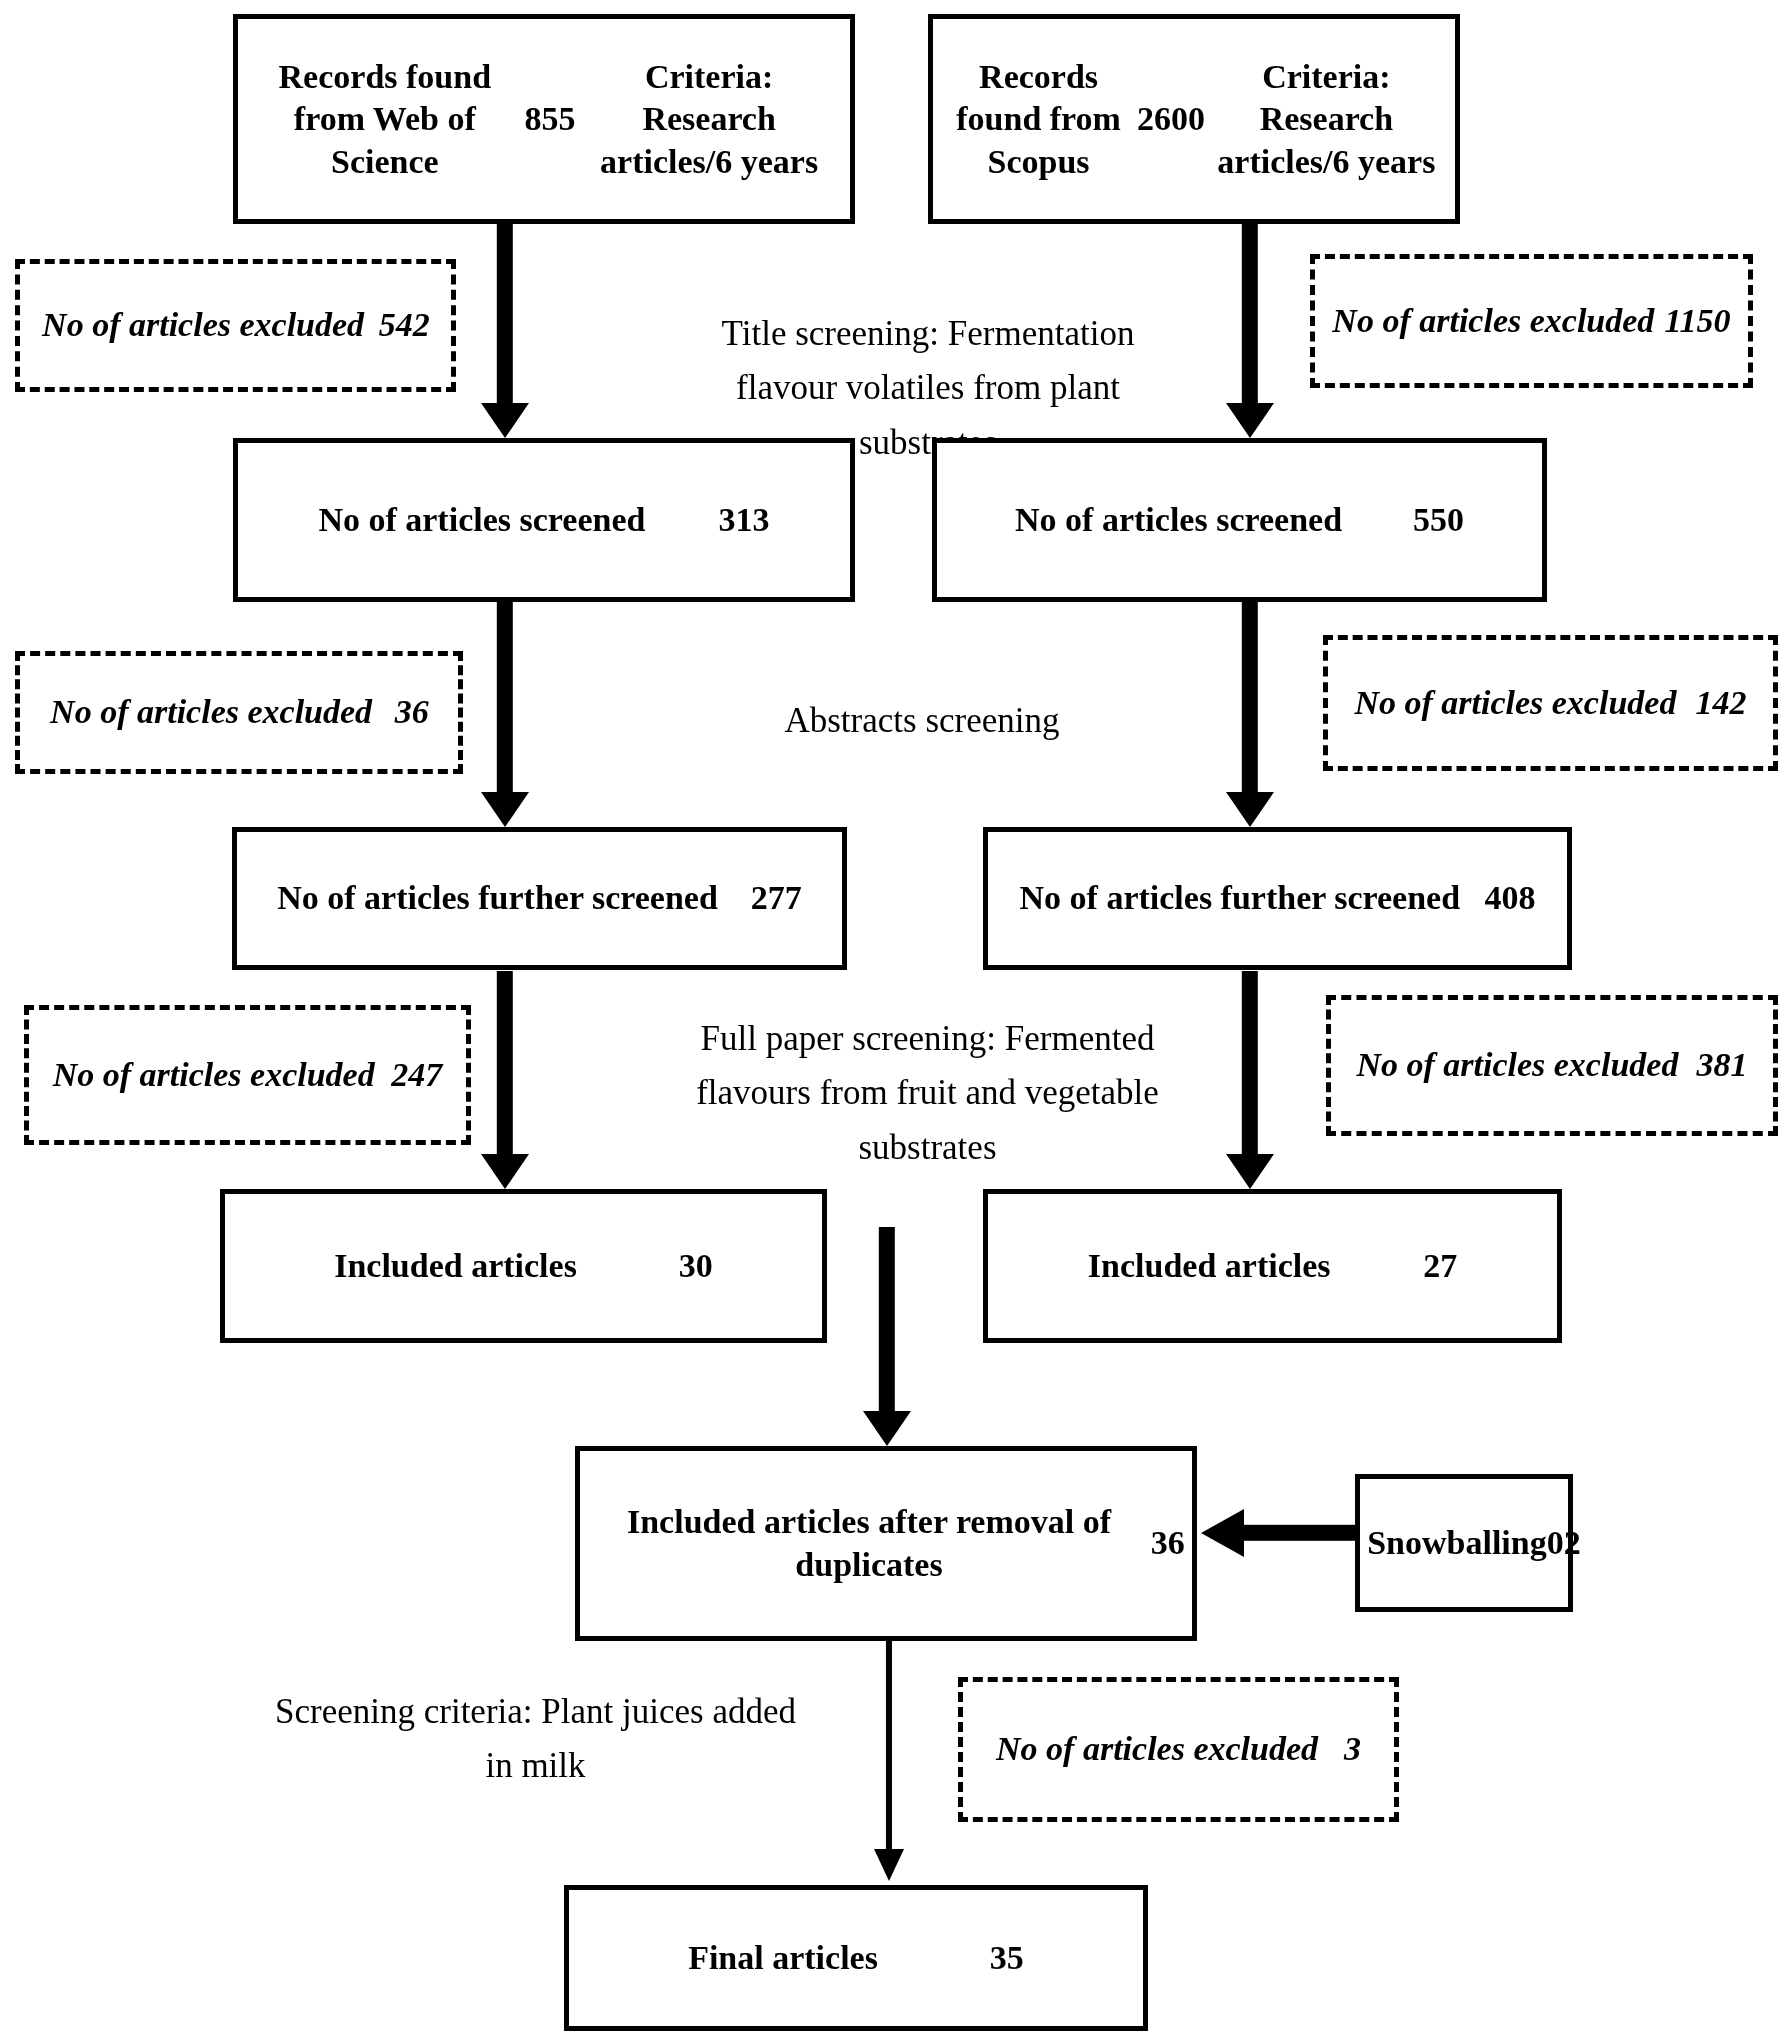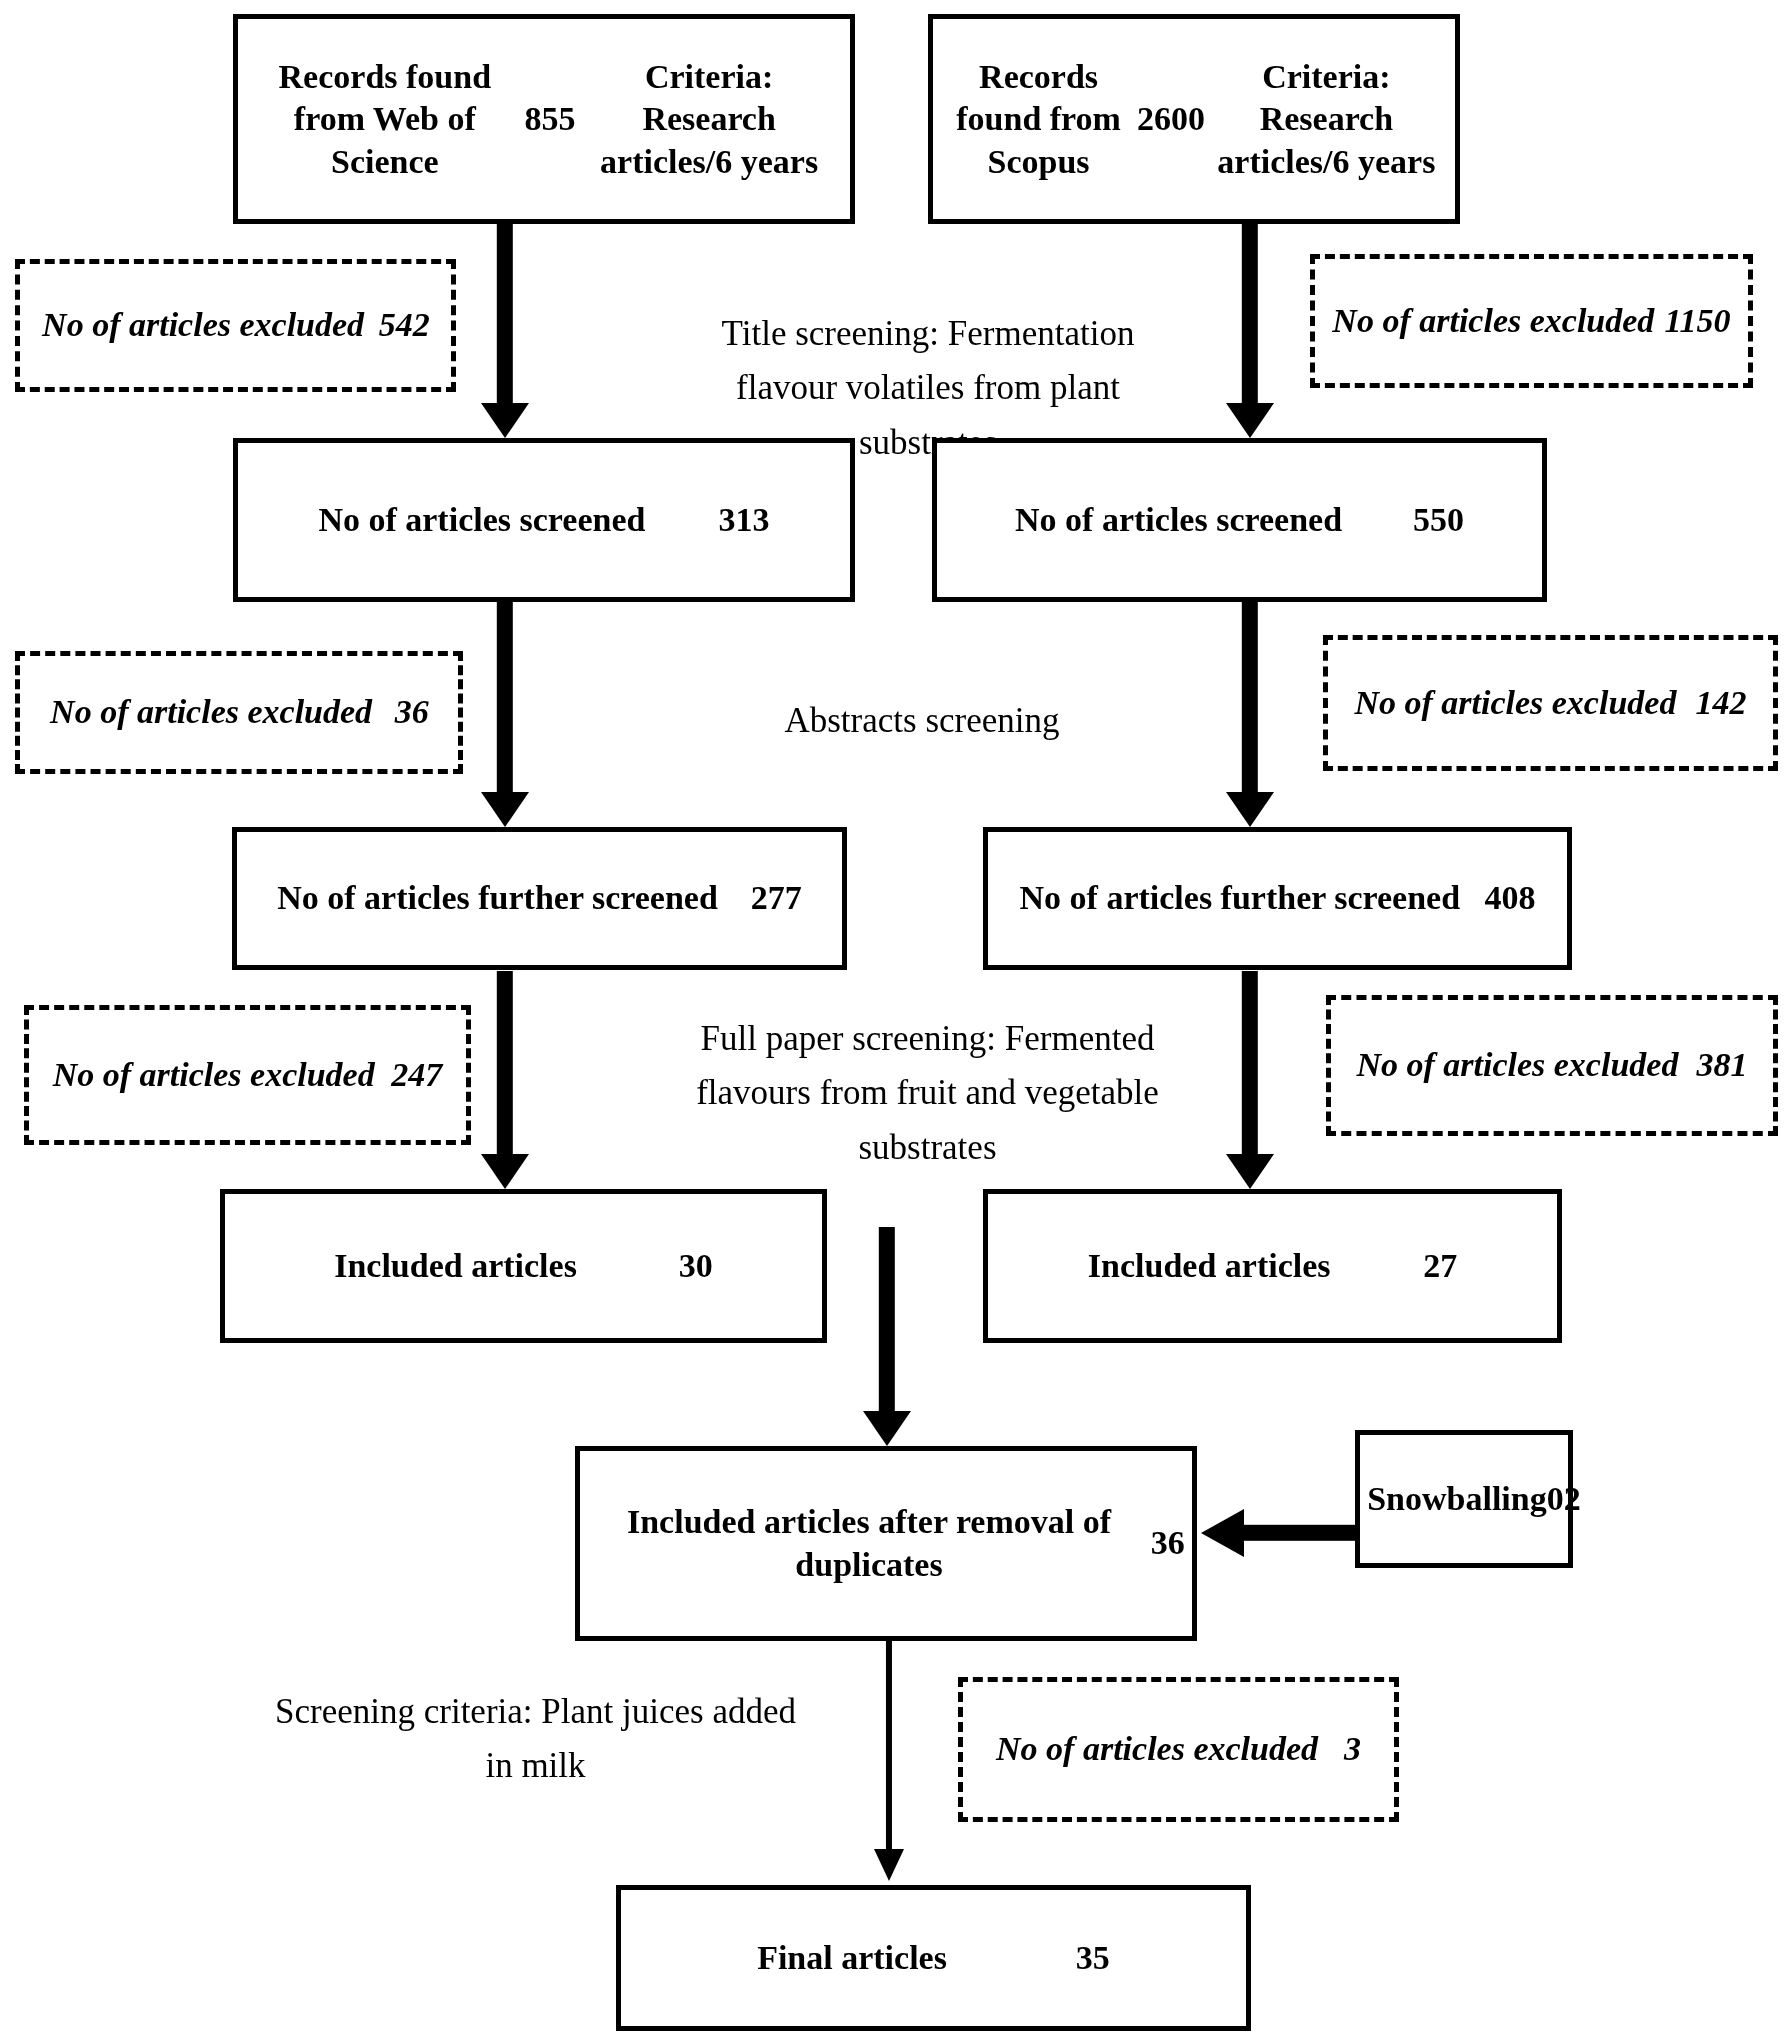--- a/index.html
+++ b/index.html
@@ -160,33 +160,33 @@
   <div class="box" style="left:983px; top:1189px; width:579px; height:154px;">
     <div>Included articles</div>
     <div>27</div>
   </div>
 
   <div class="box" style="left:575px; top:1446px; width:622px; height:195px;">
     <div>Included articles after removal of duplicates</div>
     <div>36</div>
   </div>
 
-  <div class="box" style="left:1355px; top:1430px; width:218px; height:138px;">
+  <div class="box" style="left:1355px; top:1474px; width:218px; height:138px;">
     <div>Snowballing</div>
     <div>02</div>
   </div>
 
   <div class="stage left-align" style="left:269px; top:1685px; width:533px;">Screening criteria: Plant juices added in milk</div>
 
   <div class="box dashed" style="left:958px; top:1677px; width:441px; height:145px;">
     <div>No of articles excluded</div>
     <div>3</div>
   </div>
 
-  <div class="box" style="left:616px; top:1885px; width:635px; height:146px;">
+  <div class="box" style="left:564px; top:1885px; width:584px; height:146px;">
     <div>Final articles</div>
     <div>35</div>
   </div>
 
   <div class="arrow-v" style="left:480px; top:224px; width:49px; height:214px;">
     <span class="shaft" style="height:184px;"></span>
     <span class="head"></span>
   </div>
 
   <div class="arrow-v" style="left:1225px; top:224px; width:49px; height:214px;">

